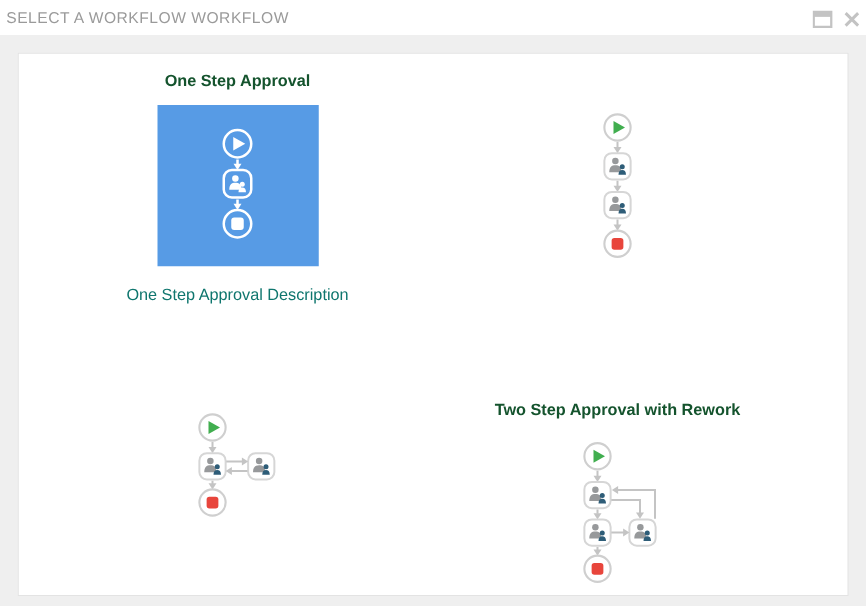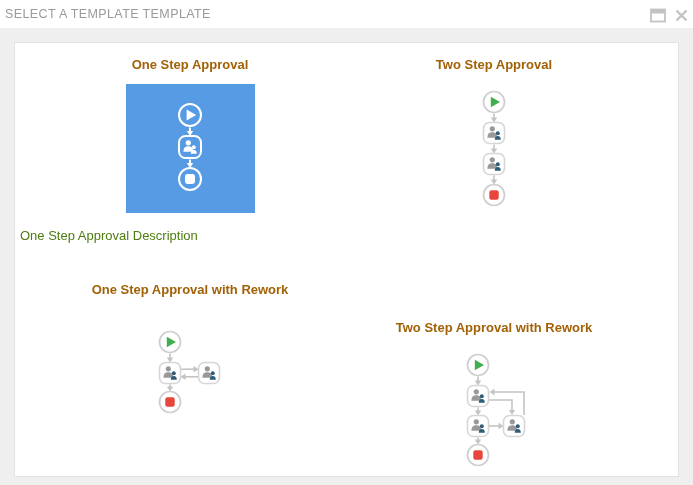--- a/index.html
+++ b/index.html
@@ -26,25 +26,25 @@
     position:absolute; left:14px; top:42px; width:665px; height:435px;
     background:#ffffff; border:1px solid #e3e3e3;
   }
   .cell { position:absolute; width:300px; height:200px; cursor:pointer; }
   .cell.c1 { left:25px;  top:14px; }
   .cell.c2 { left:329px; top:14px; }
   .cell.c3 { left:25px;  top:239px; }
   .cell.c4 { left:329px; top:239px;margin-top:38px; }
   .cell-title {
     position:absolute; top:0; left:0; width:100%;
-    text-align:center; font-size:13px; font-weight:bold; color:#a16207;
+    text-align:center; font-size:13px; font-weight:bold; color:#14532d;
   }
   .cell-desc {
     position:absolute; left:-20px; width:340px;
-    text-align:left; font-size:13px; color:#4d7c0f;
+    text-align:center; font-size:13px; color:#0f766e;
   }
   .row1 .cell-desc { top:171px; }
   .row2 .cell-desc { top:167px; }
   .tile {
     position:absolute; left:50%; margin-left:-64.5px; top:27px;
     width:129px; height:129px; background:#579be5;
     display:flex; align-items:center; justify-content:center;
   }
   .diag { position:absolute; }
   .diag.d2 { left:50%; margin-left:-30px; top:33px; }
@@ -98,21 +98,21 @@
       <use href="#glyph-w"></use>
     </g>
     <g id="end-w">
       <circle r="11" fill="none" stroke="#ffffff" stroke-width="2"></circle>
       <rect x="-5" y="-5" width="10" height="10" rx="2.4" fill="#ffffff"></rect>
     </g>
   </defs>
 </svg>
 
 <div class="dialog-header">
-  <div class="dialog-title">SELECT A TEMPLATE TEMPLATE</div>
+  <div class="dialog-title">SELECT A WORKFLOW WORKFLOW</div>
   <div class="win-btn maximize">
     <svg width="17" height="15" viewBox="0 0 17 15">
       <rect x="1" y="1.5" width="14" height="12" fill="#ffffff" stroke="#c3c3c3" stroke-width="1.8"></rect>
       <rect x="1" y="1.5" width="14" height="4" fill="#c3c3c3"></rect>
     </svg>
   </div>
   <div class="win-btn close">
     <svg width="15" height="15" viewBox="0 0 15 15">
       <path d="M2.5,2.5 L12.5,12.5 M12.5,2.5 L2.5,12.5" stroke="#c3c3c3" stroke-width="2.4" fill="none"></path>
     </svg>
@@ -131,37 +131,35 @@
         <use href="#step-w" x="30" y="45"></use>
         <line x1="30" y1="57.5" x2="30" y2="61.5" stroke="#ffffff" stroke-width="2"></line>
         <use href="#ah-d" x="30" y="66" fill="#ffffff"></use>
         <use href="#end-w" x="30" y="77"></use>
       </svg>
     </div>
     <div class="cell-desc">One Step Approval Description</div>
   </div>
 
   <div class="cell c2 row1">
-    <div class="cell-title">Two Step Approval</div>
     <svg class="diag d2" width="60" height="118" viewBox="0 0 60 118">
       <use href="#start-c" x="30" y="12"></use>
       <line x1="30" y1="23.5" x2="30" y2="28" stroke="#C4C4C4" stroke-width="1.6"></line>
       <use href="#ah-d" x="30" y="32.5" fill="#C4C4C4"></use>
       <use href="#step-c" x="30" y="43"></use>
       <line x1="30" y1="54.5" x2="30" y2="59" stroke="#C4C4C4" stroke-width="1.6"></line>
       <use href="#ah-d" x="30" y="63.5" fill="#C4C4C4"></use>
       <use href="#step-c" x="30" y="74"></use>
       <line x1="30" y1="85.5" x2="30" y2="90" stroke="#C4C4C4" stroke-width="1.6"></line>
       <use href="#ah-d" x="30" y="94.5" fill="#C4C4C4"></use>
       <use href="#end-c" x="30" y="105"></use>
     </svg>
   </div>
 
   <div class="cell c3 row2">
-    <div class="cell-title">One Step Approval with Rework</div>
     <svg class="diag d3" width="98" height="84" viewBox="0 0 98 84">
       <use href="#start-c" x="29" y="12"></use>
       <line x1="29" y1="23.5" x2="29" y2="28" stroke="#C4C4C4" stroke-width="1.6"></line>
       <use href="#ah-d" x="29" y="32.5" fill="#C4C4C4"></use>
       <use href="#step-c" x="29" y="43"></use>
       <use href="#step-c" x="68" y="43"></use>
       <line x1="40" y1="39.2" x2="53" y2="39.2" stroke="#C4C4C4" stroke-width="1.6"></line>
       <use href="#ah-r" x="57.5" y="39.2" fill="#C4C4C4"></use>
       <line x1="57" y1="46.8" x2="44" y2="46.8" stroke="#C4C4C4" stroke-width="1.6"></line>
       <use href="#ah-l" x="39.5" y="46.8" fill="#C4C4C4"></use>

